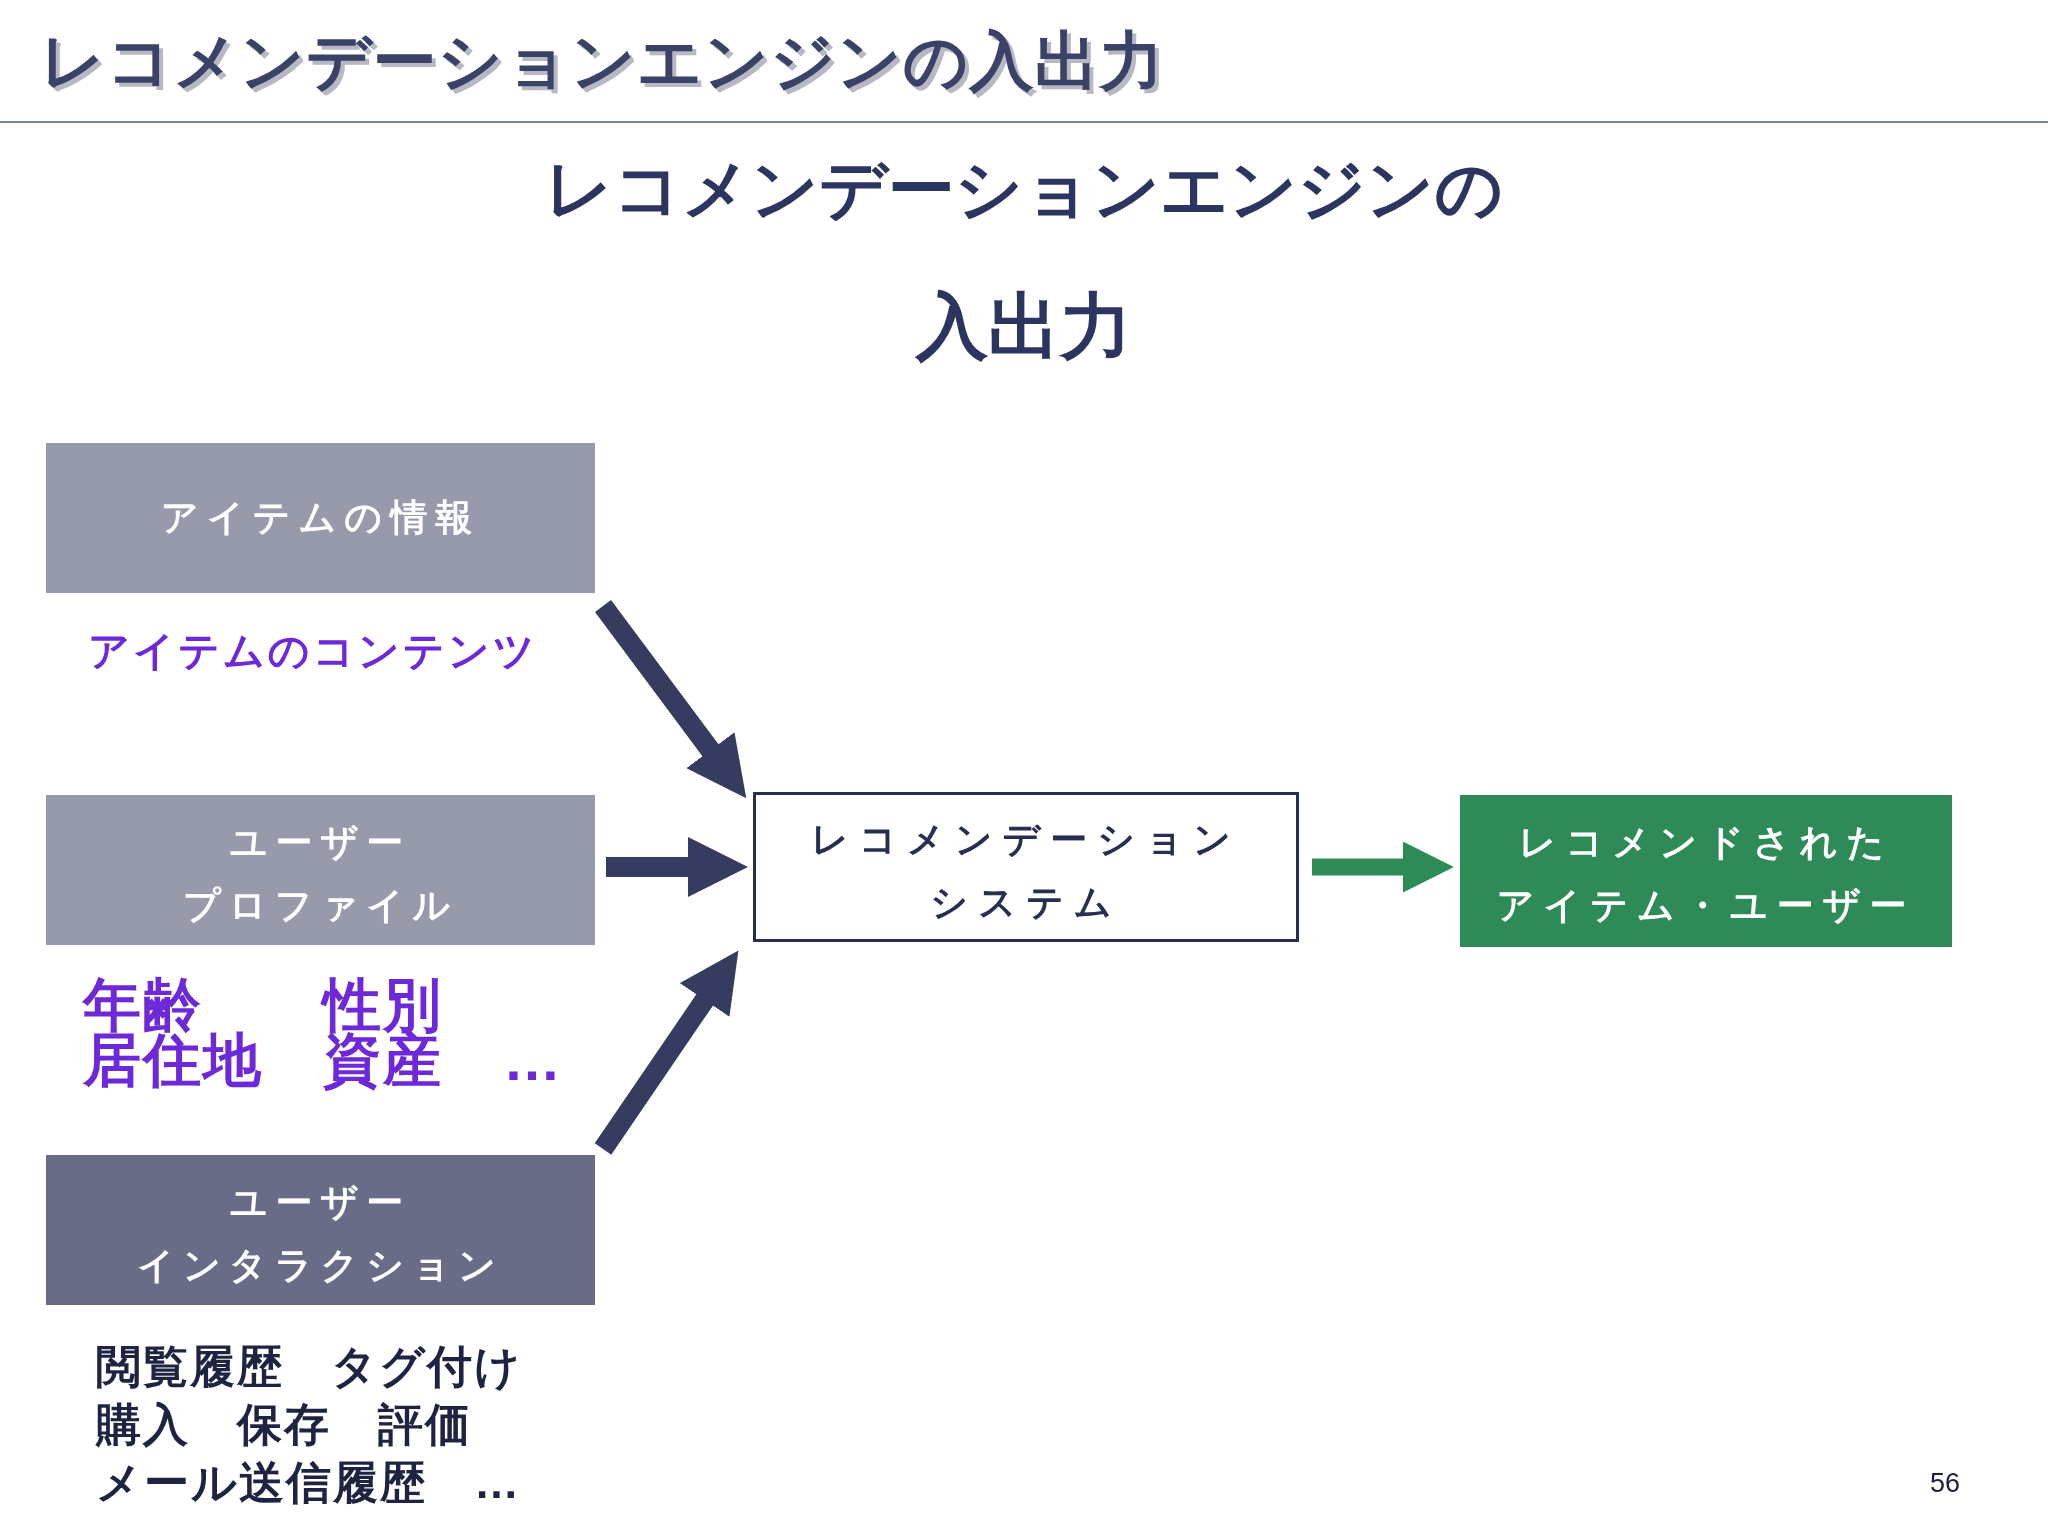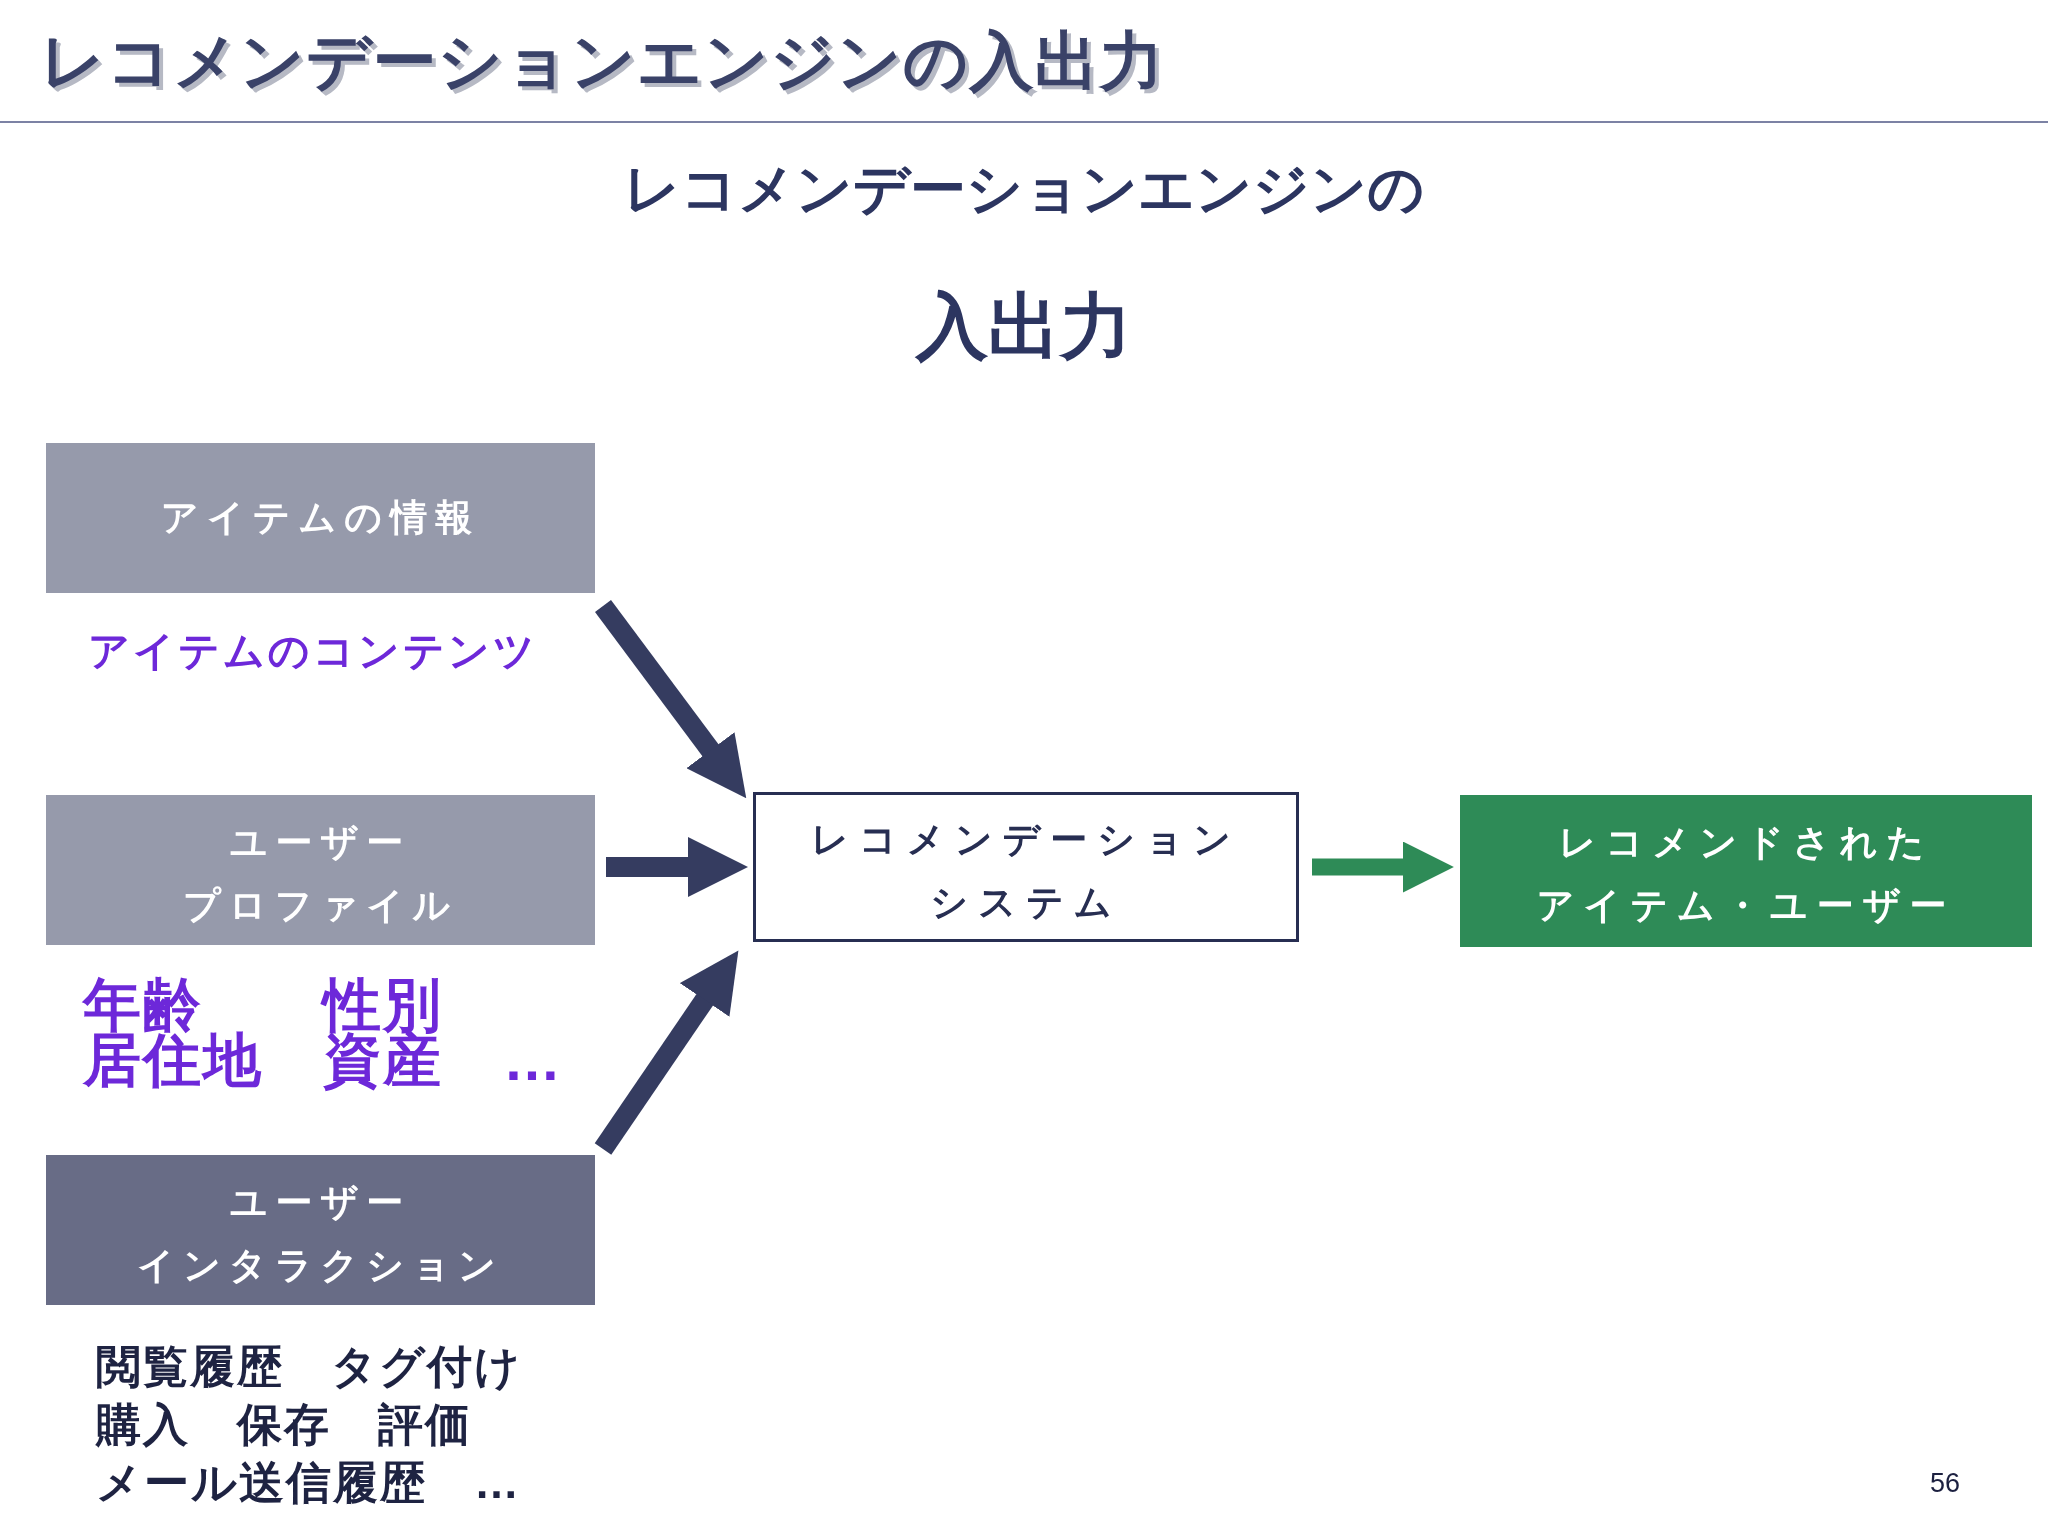--- a/index.html
+++ b/index.html
@@ -11,37 +11,37 @@
   .header-title{
     position:absolute;left:40px;top:22px;height:78px;line-height:78px;
     font-size:64px;font-weight:bold;color:#3a4268;letter-spacing:1px;
     text-shadow:4px 4px 0 #b6b9c4;white-space:nowrap;
   }
   .header-rule{
     position:absolute;left:0;top:121px;width:2048px;height:2px;background:#7c82a4;
   }
   
   .slide-title{position:absolute;left:0;top:148px;width:2048px;text-align:center;color:#2c3560;font-weight:bold;}
-  .slide-title-line1{font-size:56px;line-height:82px;white-space:nowrap;}
+  .slide-title-line1{font-size:67px;line-height:82px;white-space:nowrap;}
   .slide-title-line2{font-size:72px;line-height:96px;margin-top:48px;white-space:nowrap;}
   
   .box{position:absolute;box-sizing:border-box;text-align:center;font-weight:bold;white-space:nowrap;}
   .input-box{left:46px;width:549px;height:150px;color:#ffffff;}
   .box-line{font-size:37px;letter-spacing:8px;line-height:63px;}
   .box1{top:443px;background:#969aab;}
   .box1 .box-line{line-height:150px;}
   .box2{top:795px;background:#969aab;padding-top:16px;}
   .box3{top:1155px;background:#686c86;padding-top:16px;}
   .engine-box{
     left:753px;top:792px;width:546px;height:150px;background:#ffffff;
     border:3px solid #272e52;color:#272e52;padding-top:13px;
   }
   .engine-box .box-line{letter-spacing:10px;}
   .output-box{
-    left:1460px;top:795px;width:572px;height:152px;background:#2e8b57;
+    left:1460px;top:795px;width:492px;height:152px;background:#2e8b57;
     color:#ffffff;padding-top:16px;
   }
   .output-box .box-line{letter-spacing:9px;}
   
   .note{position:absolute;font-weight:bold;white-space:nowrap;}
   .note-muted{color:#6d28d9;}
   .note-strong{color:#1e2342;}
   .note1{left:88px;top:628px;font-size:41px;line-height:46px;letter-spacing:3px;}
   .note2{left:83px;top:977px;font-size:58px;line-height:55px;letter-spacing:2px;}
   .note3{left:96px;top:1338px;font-size:45px;line-height:58px;letter-spacing:2px;}

